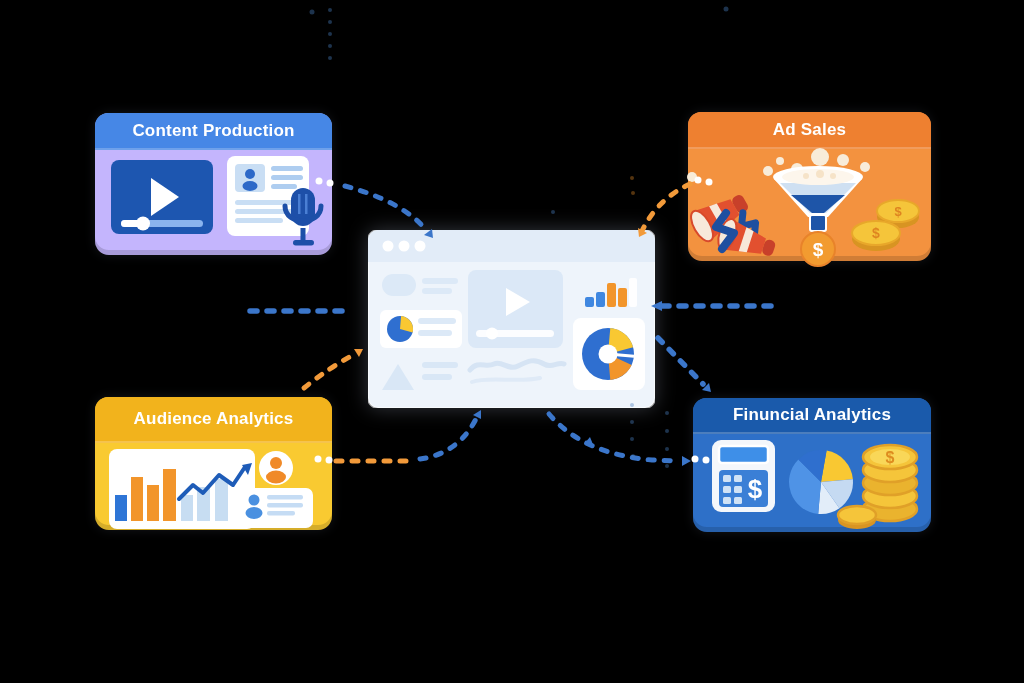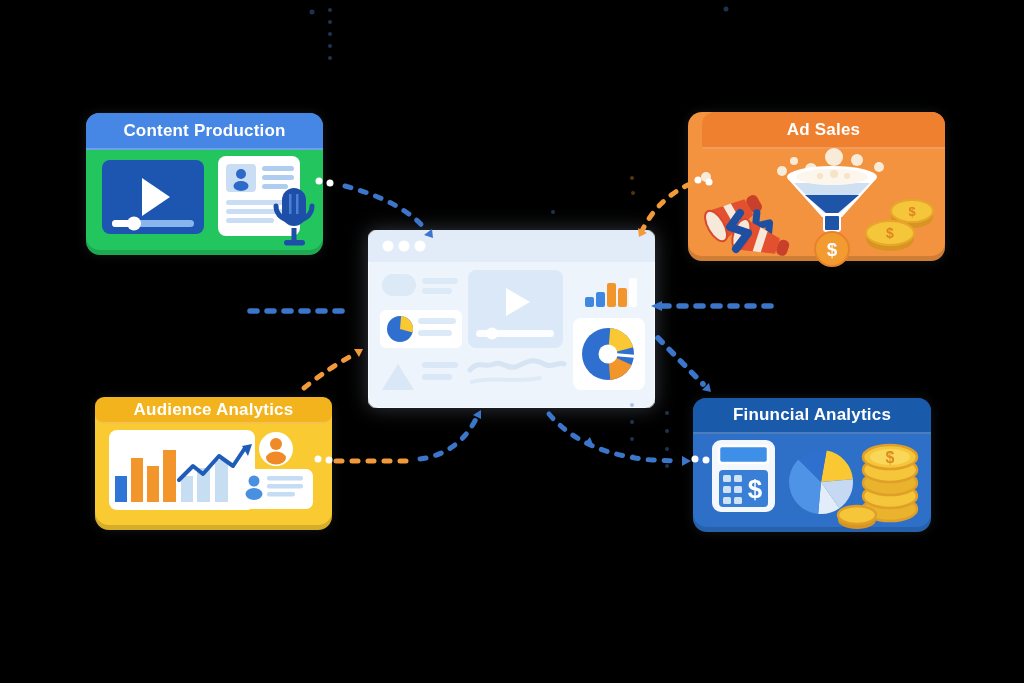--- a/index.html
+++ b/index.html
@@ -7,26 +7,26 @@
           font-family:"Liberation Sans",sans-serif;}
   .card{position:absolute;border-radius:14px;
         box-shadow:inset 0 -5px 0 rgba(0,0,0,.14), 0 0 12px rgba(200,215,255,.10);}
   .card-header{height:37px;border-radius:13px 13px 0 0;display:flex;align-items:center;
         justify-content:center;color:#fff;font-weight:bold;font-size:17px;letter-spacing:.2px;
         border-bottom:2px solid rgba(255,255,255,.22);box-sizing:border-box;}
   .card-body{position:relative;}
   .card-body svg{position:absolute;left:0;top:0;overflow:visible;display:block;}
   svg text{font-family:"Liberation Sans",sans-serif;font-weight:bold;}
 
-  .card-cp{left:86px;top:113px;width:237px;height:142px;background:#22c55e;}
+  .card-cp{left:95px;top:113px;width:237px;height:142px;background:#c4b5fd;}
   .card-cp .card-header{background:#4687e6;}
-  .card-as{left:688px;top:112px;width:243px;height:149px;background:#f3923f;padding-left:14px;}
+  .card-as{left:688px;top:112px;width:243px;height:149px;background:#f3923f;}
   .card-as .card-header{background:#ee8030;}
   .card-aa{left:95px;top:397px;width:237px;height:133px;background:#f9ca31;}
-  .card-aa .card-header{background:#f2b31c;height:27px;border-radius:9px;}
+  .card-aa .card-header{background:#f2b31c;height:46px;}
   .card-fm{left:693px;top:398px;width:238px;height:134px;background:#2e70c8;}
   .card-fm .card-header{background:#1a5aab;height:36px;}
 
   .window{position:absolute;left:368px;top:230px;width:287px;height:178px;
           filter:drop-shadow(0 0 10px rgba(210,225,250,.25));}
   .overlay{position:absolute;left:0;top:0;width:1024px;height:683px;pointer-events:none;z-index:50;}
 </style>
 </head>
 <body>
 

